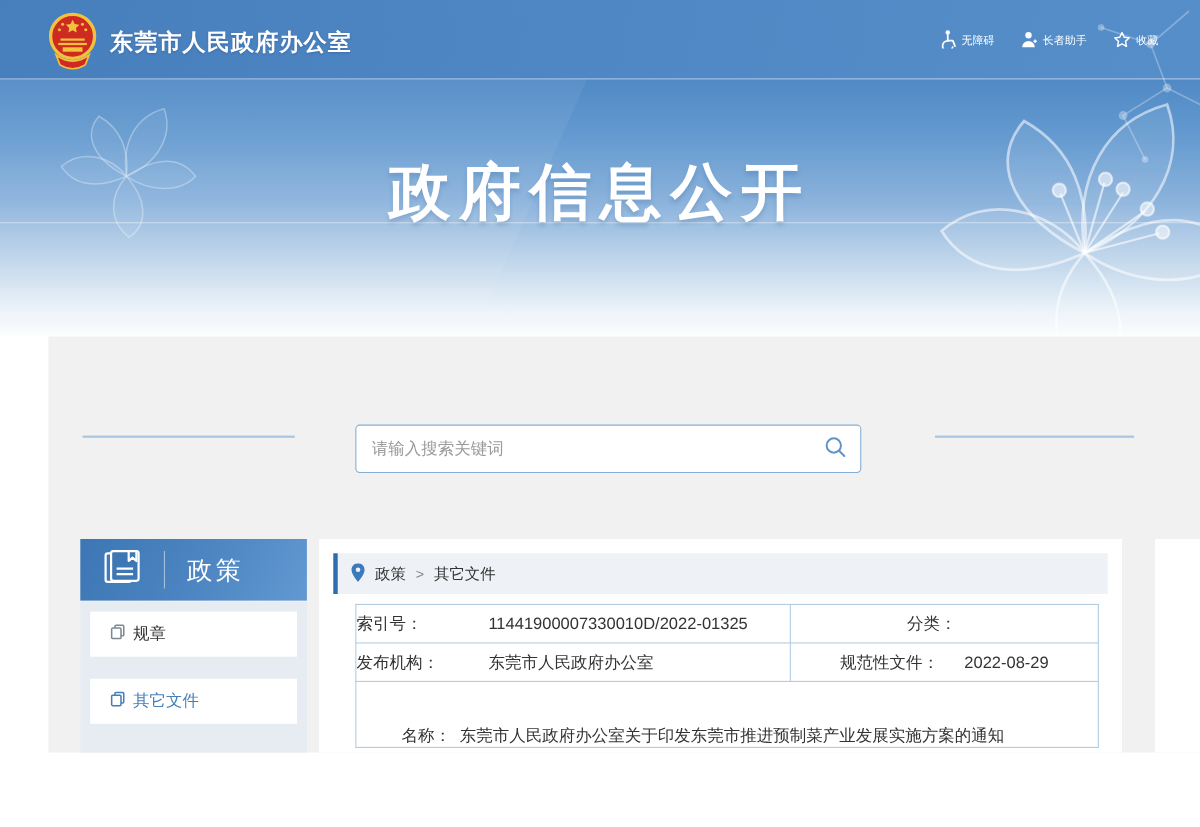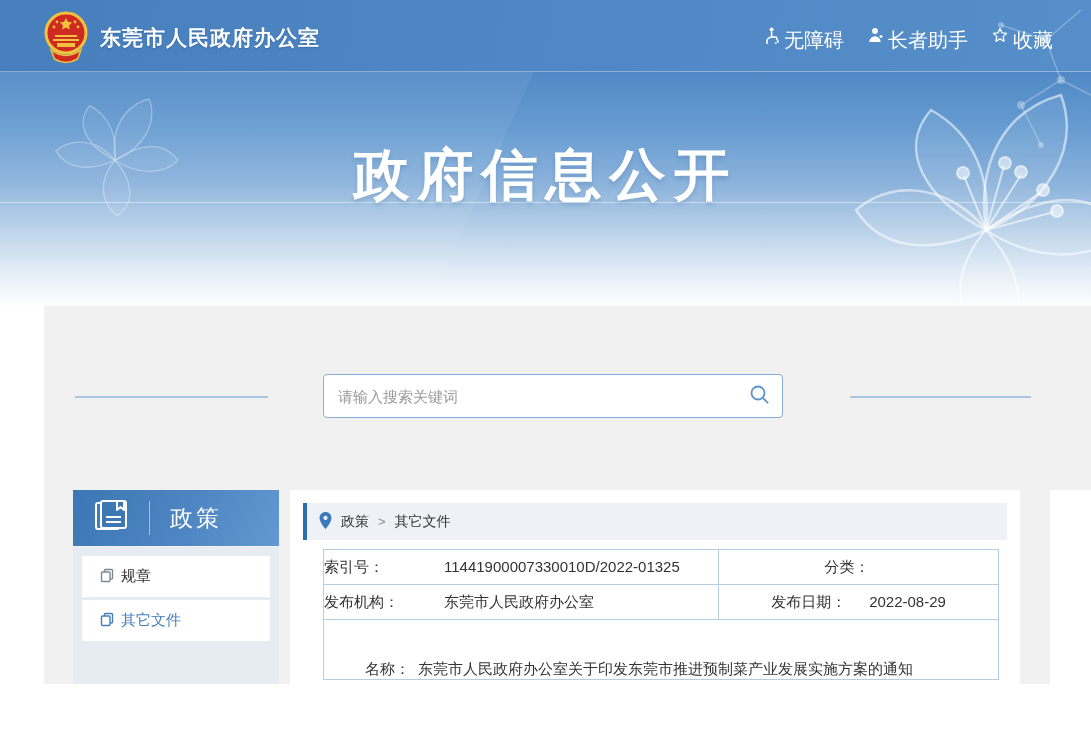--- a/index.html
+++ b/index.html
@@ -17,21 +17,21 @@
     border-bottom:1px solid rgba(255,255,255,.35);
     z-index:5;
   }
   .logo { position:absolute; left:42px; top:10px; width:48px; height:54px; }
   .site-title {
     position:absolute; left:100px; top:24px;
     font-size:21px; font-weight:bold; color:#fff; letter-spacing:1px;
     text-shadow:0 1px 2px rgba(0,40,90,.25);
   }
   .top-links { position:absolute; right:38px; top:27px; display:flex; gap:24px; z-index:6; }
-  .top-link { display:flex; align-items:flex-start; gap:5px; color:#fff; font-size:20px; cursor:pointer; text-decoration:none; }
+  .top-link { display:flex; align-items:flex-end; gap:5px; color:#fff; font-size:10px; cursor:pointer; text-decoration:none; }
   .top-link svg { display:block; }
 
   
   .banner {
     position:absolute; left:0; top:72px; width:1091px; height:234px;
     background:linear-gradient(180deg,#5089c5 0%,#649ad0 22%,#8cb3dc 48%,#c3d8ec 72%,#ecf3f9 90%,#fcfdfe 100%);
     overflow:hidden; z-index:1;
   }
   .banner-line { position:absolute; left:0; top:130px; width:100%; height:1px; background:rgba(255,255,255,.45); }
   .banner-band { position:absolute; left:-140px; top:-160px; width:620px; height:430px;
@@ -49,21 +49,21 @@
   .content-bg {
     position:absolute; left:44px; top:306px; width:1047px; height:446px;
     background:#f1f1f2; z-index:2;
   }
 
   
   .search-line { position:absolute; top:90px; height:2px; background:#a9c6e1; }
   .search-line.left  { left:31px; width:193px; }
   .search-line.right { left:806px; width:181px; }
   .search-box {
-    position:absolute; left:279px; top:68px; width:460px; height:44px;
+    position:absolute; left:279px; top:80px; width:460px; height:44px;
     background:#fff; border:1px solid #86aed6; border-radius:4px;
     display:flex; align-items:center;
   }
   .search-input {
     flex:1; height:100%; border:none; outline:none; background:transparent;
     padding:0 14px; font-size:15px; color:#333;
     font-family:"Liberation Sans","DejaVu Sans",sans-serif;
   }
   .search-input::placeholder { color:#9a9a9a; }
   .search-btn { border:none; background:transparent; padding:0 12px 0 4px; cursor:pointer; display:flex; align-items:center; }
@@ -76,21 +76,21 @@
   }
   .side-header .bk { margin-left:20px; }
   .side-header .vdiv { width:1px; height:34px; background:rgba(255,255,255,.5); margin:0 0 0 20px; }
   .side-header .side-title { color:#fff; font-size:23px; letter-spacing:3px; margin-left:20px; }
 
   .side-panel {
     position:absolute; left:29px; top:241px; width:206px; height:156px;
     background:#e7ecf2; padding-top:9px;
   }
   .side-item {
-    width:188px; height:41px; margin:0 auto 3px auto; background:#fff;
+    width:188px; height:41px; margin:0 auto 20px auto; background:#fff;
     display:flex; align-items:center; padding-left:18px; gap:7px;
     font-size:15px; color:#333; cursor:pointer;
   }
   .side-item svg { color:#7a8894; }
   .side-item.active { color:#447fba; }
   .side-item.active svg { color:#447fba; }
 
   .side-guide {
     position:absolute; left:29px; top:406px; width:206px; height:60px;
     background:#fff; display:flex; align-items:flex-start; cursor:pointer;
@@ -332,21 +332,21 @@
           </td>
           <td class="c-right">
             <span class="lbl-c">分类：</span><span class="val-c"></span>
           </td>
         </tr>
         <tr>
           <td class="c-left">
             <span class="lbl">发布机构：</span><span class="val">东莞市人民政府办公室</span>
           </td>
           <td class="c-right">
-            <span class="lbl-c">发布日期：</span><span class="val-c">2022-08-29</span>
+            <span class="lbl-c">规范性文件：</span><span class="val-c">2022-08-29</span>
           </td>
         </tr>
         <tr>
           <td colspan="2">
             <span class="lbl-full">名称：</span><span class="val">东莞市人民政府办公室关于印发东莞市推进预制菜产业发展实施方案的通知</span>
           </td>
         </tr>
       </tbody>
         </table>
 

